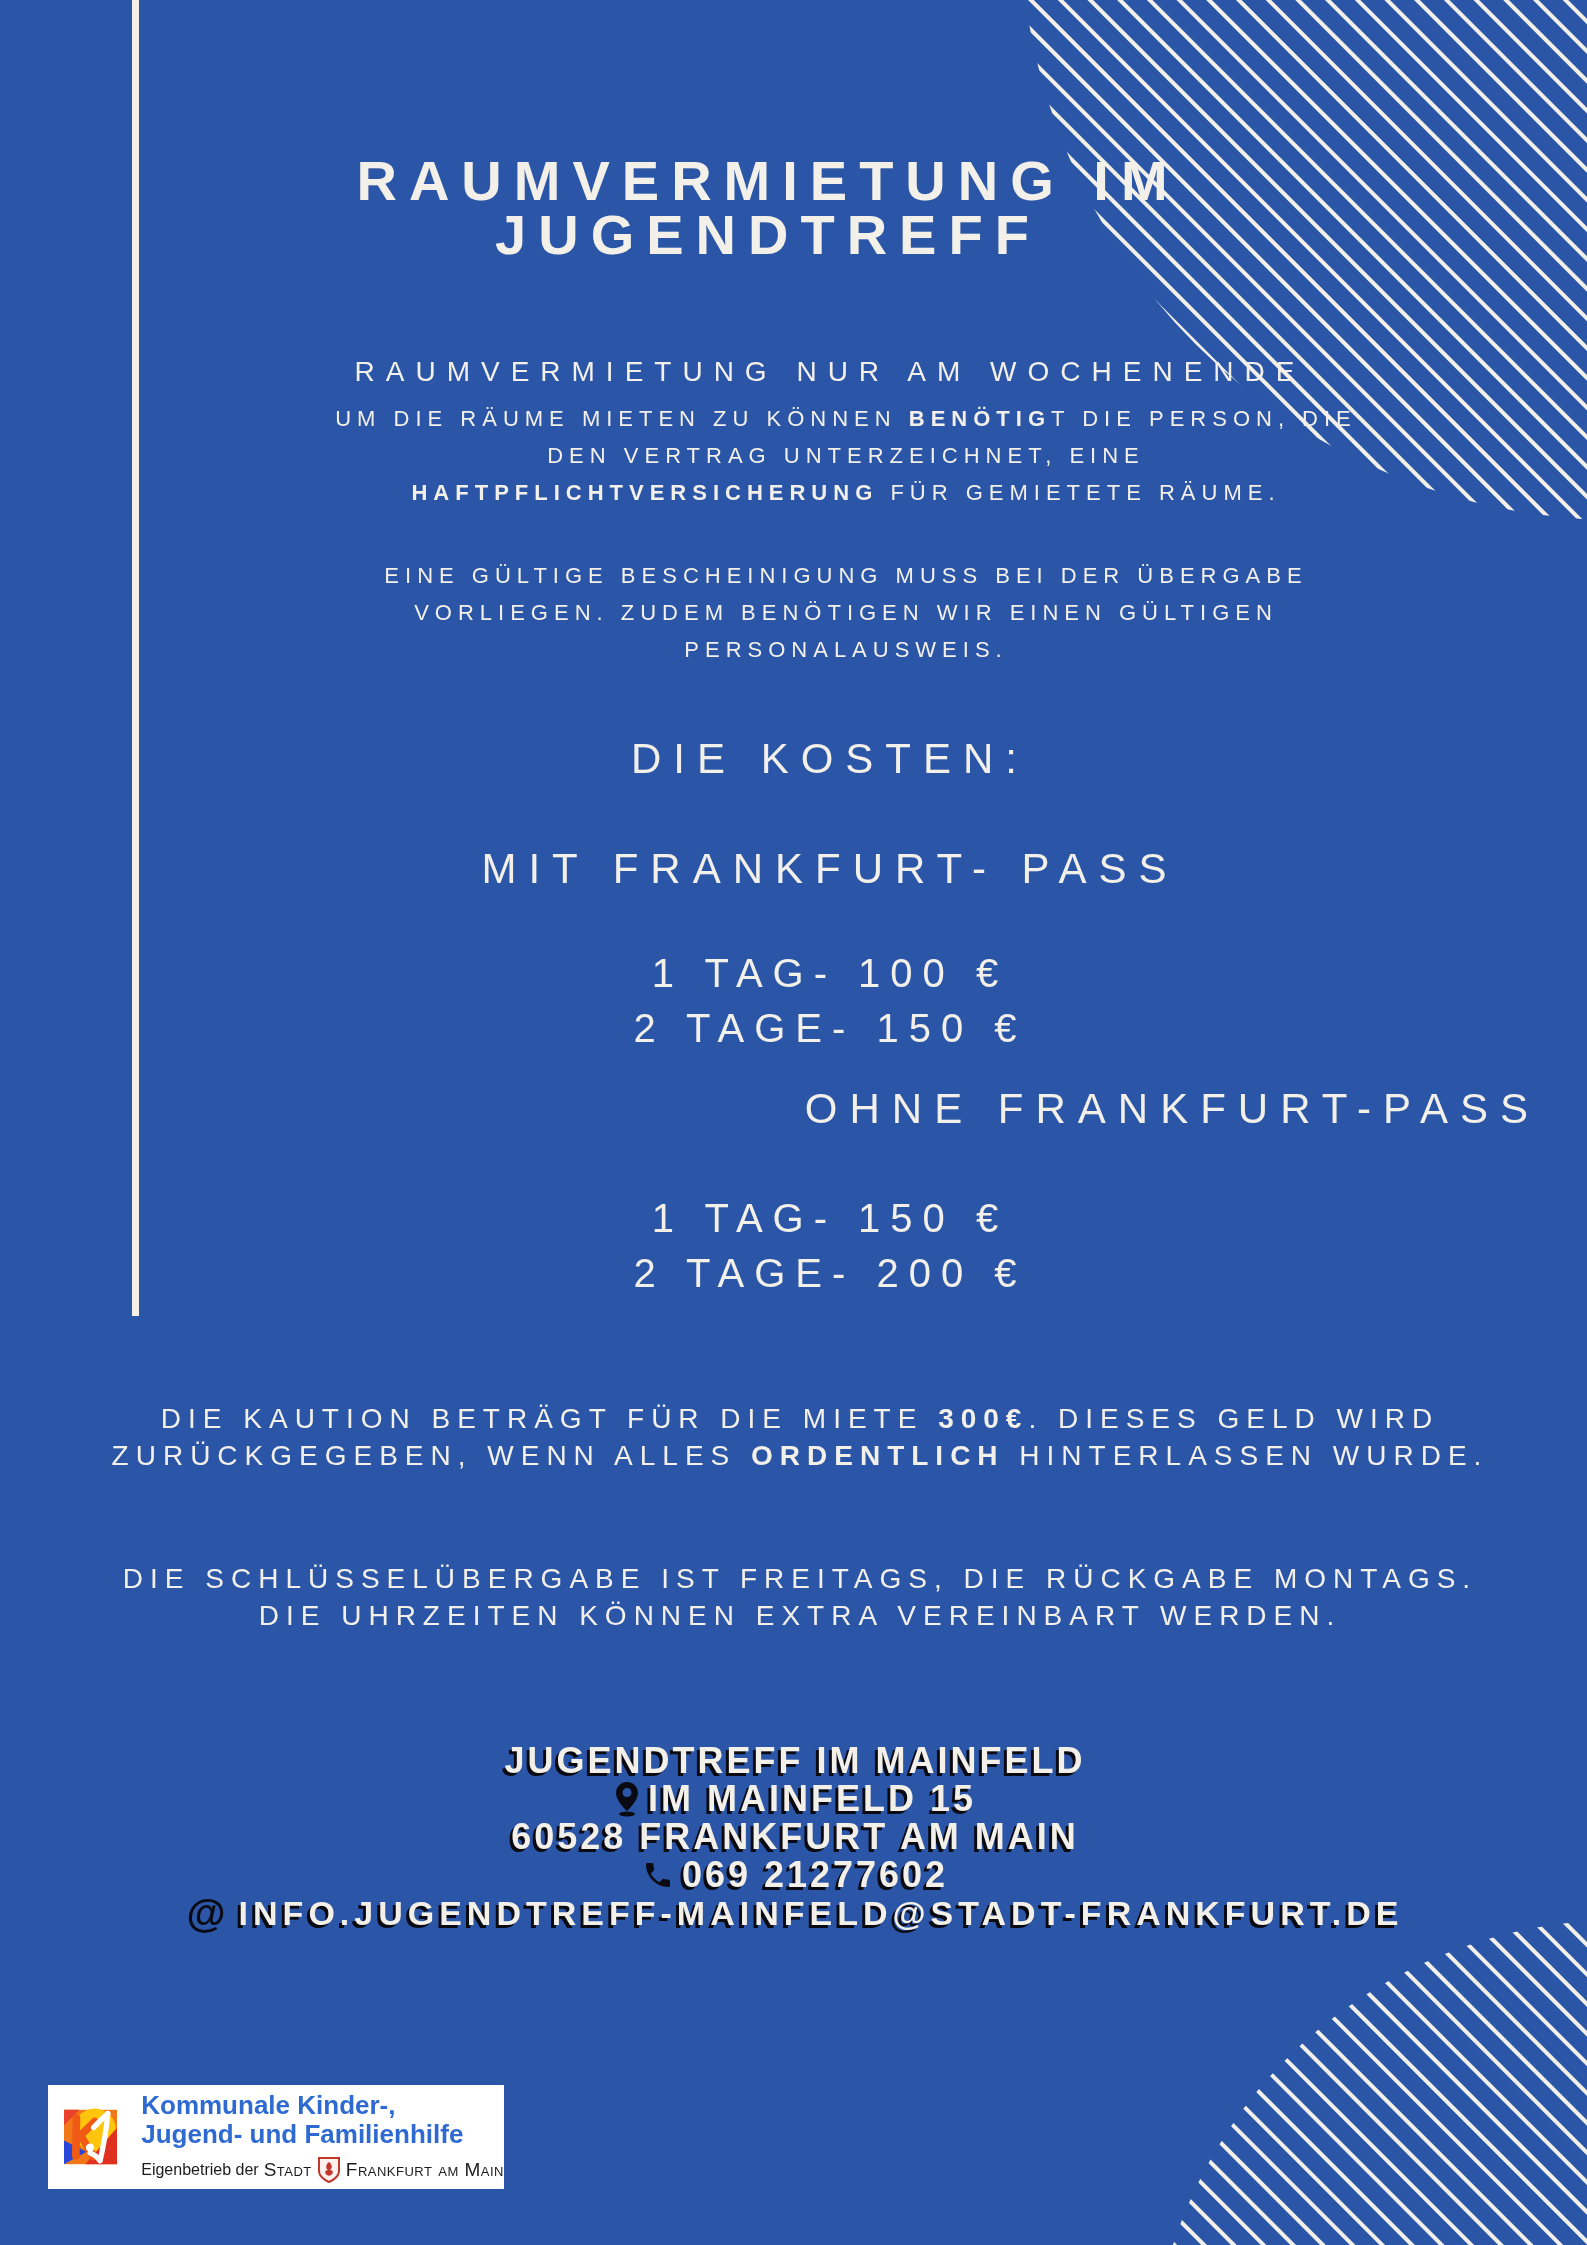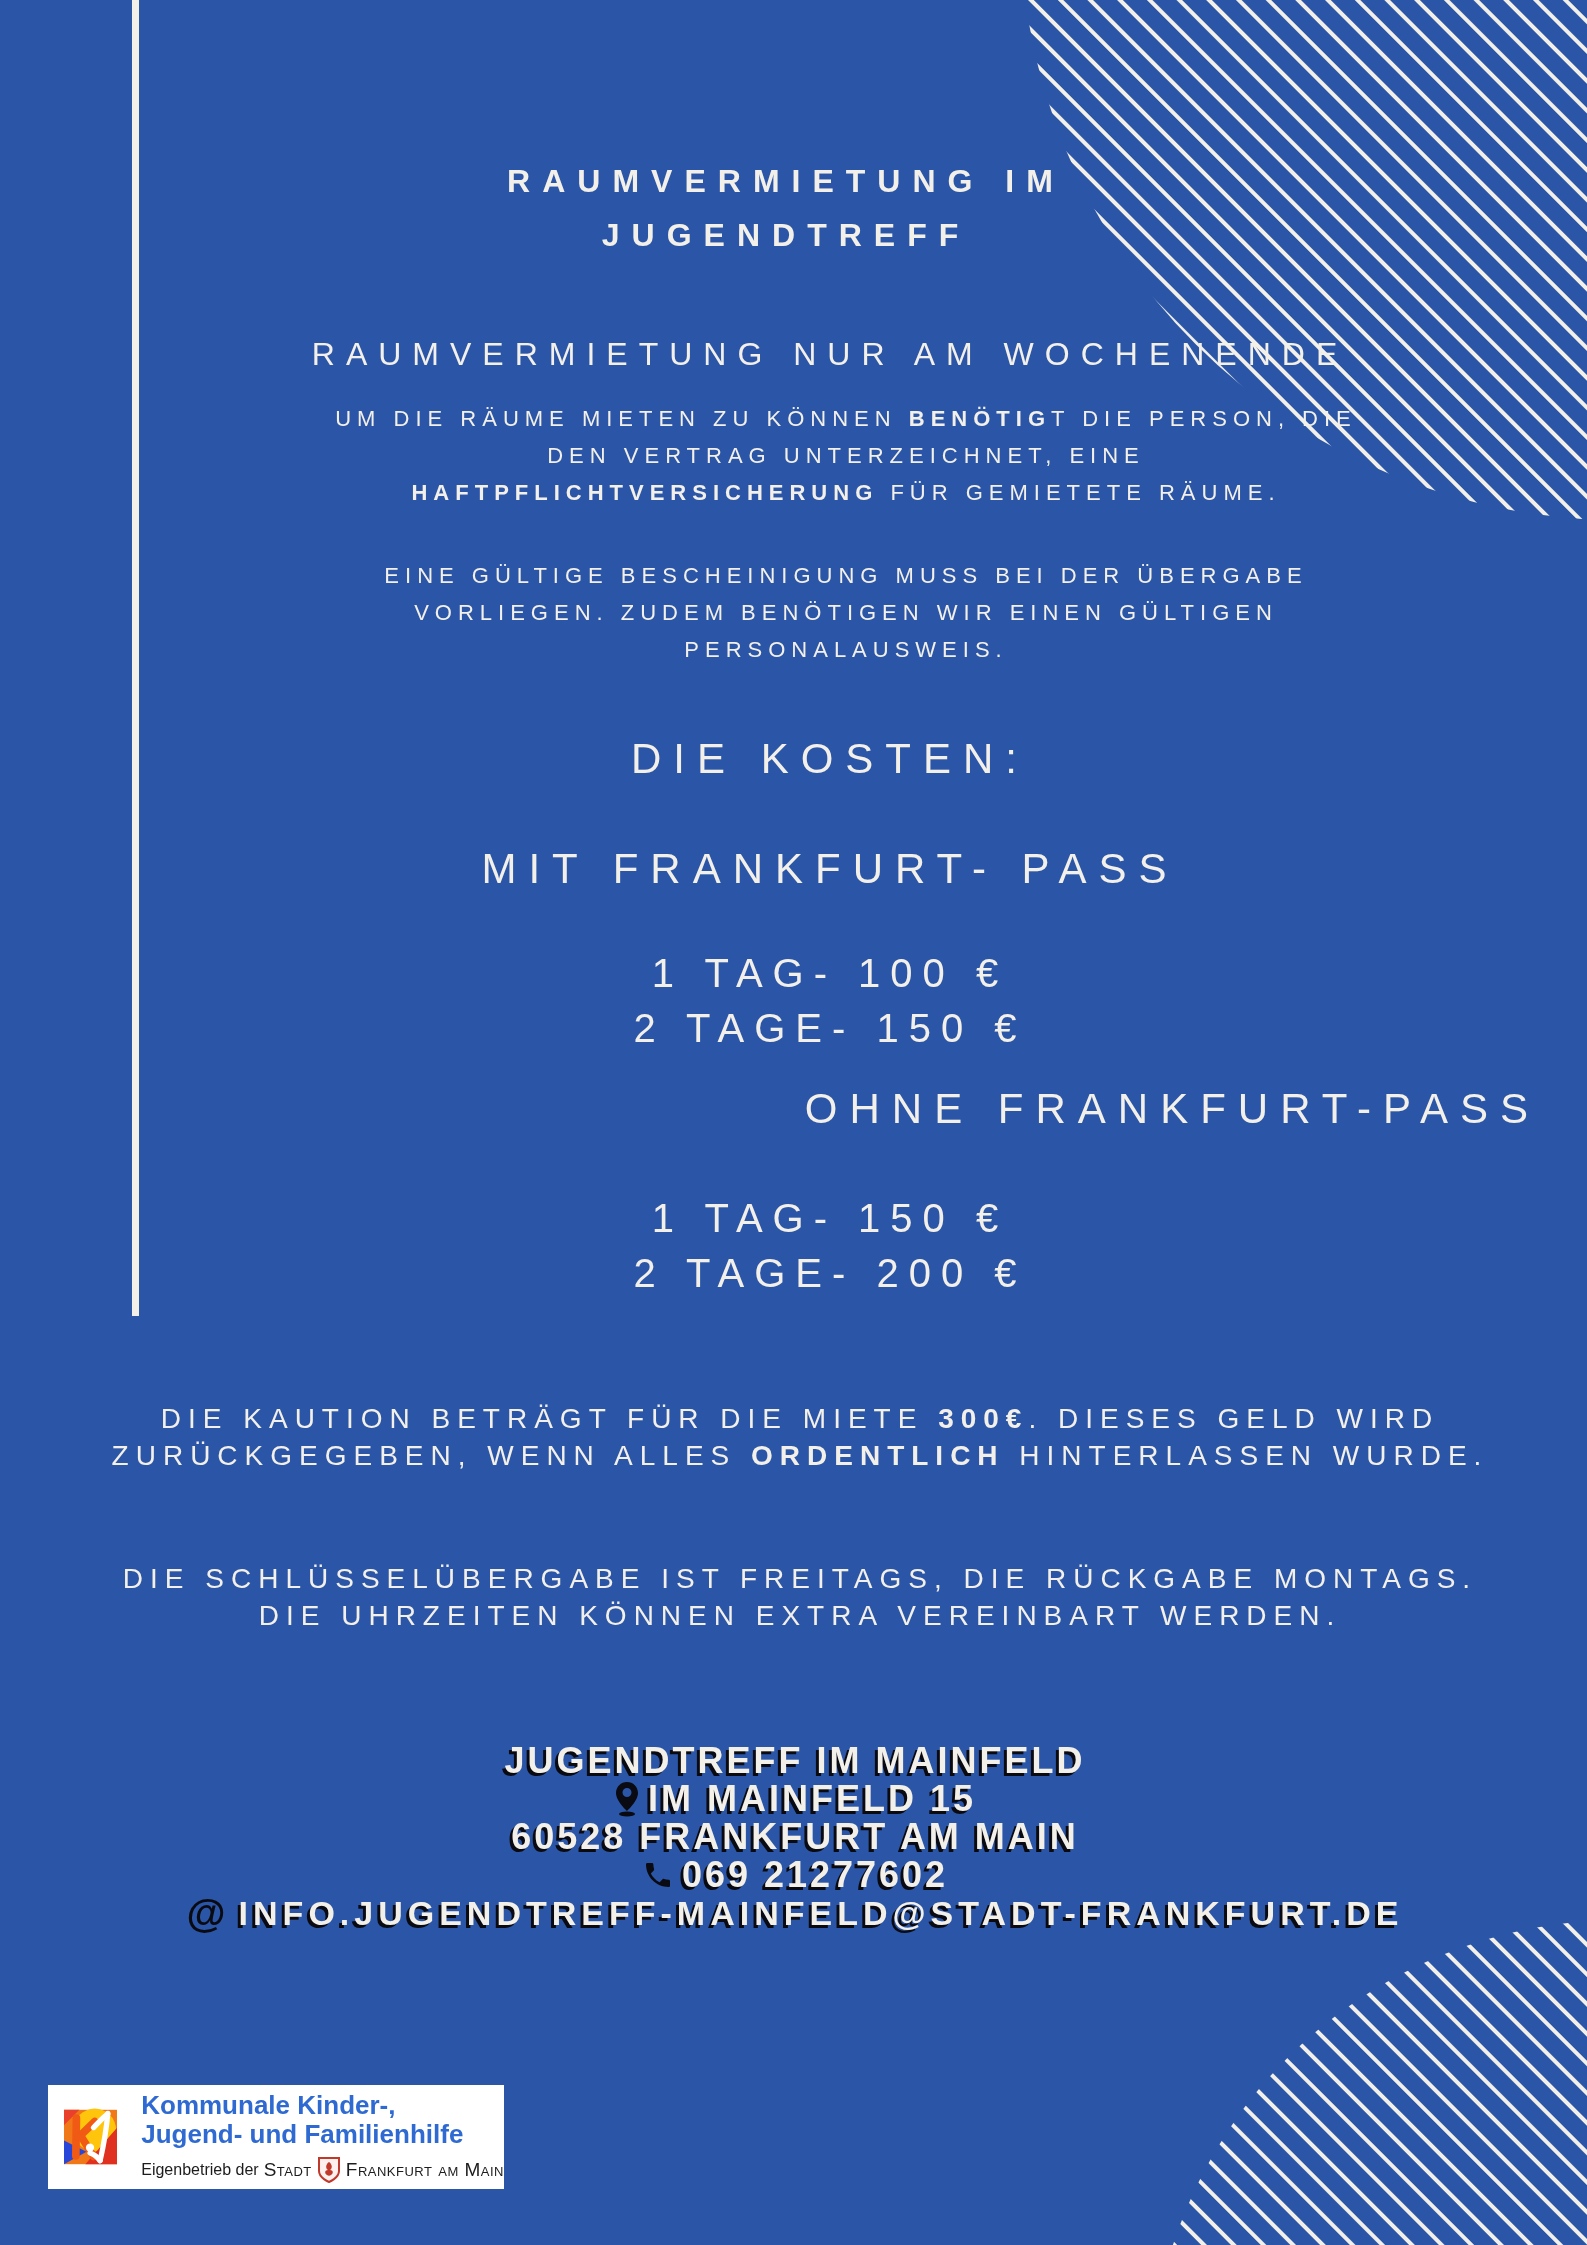--- a/index.html
+++ b/index.html
@@ -8,23 +8,23 @@
     background:#2b56a7;margin:0 auto;
     font-family:"Liberation Sans","DejaVu Sans",sans-serif;
     color:#f3f0e9;
   }
   .abs{position:absolute;text-align:center;white-space:nowrap;}
   .deco{position:absolute;pointer-events:none;}
   .deco-tr{top:0;right:0;}
   .deco-br{bottom:0;right:0;}
   .vline{position:absolute;left:132px;top:0;width:7px;height:1316px;background:#f3f0e9;}
 
-  .title{left:76px;top:154px;width:1420px;font-size:32px;font-weight:700;
+  .title{left:58px;top:154px;width:1420px;font-size:56px;font-weight:700;
          letter-spacing:12px;line-height:54px;}
-  .subtitle{left:120px;top:336px;width:1420px;font-size:32px;letter-spacing:11px;}
+  .subtitle{left:120px;top:356px;width:1420px;font-size:28px;letter-spacing:11px;}
   .para{left:136px;width:1420px;font-size:22px;letter-spacing:6px;line-height:37px;}
   .para1{top:400px;}
   .para2{top:557px;}
   b.hv{font-weight:700;}
 
   .kosten-h{left:120px;top:735px;width:1420px;font-size:42px;letter-spacing:12px;}
   .pass-h{left:120px;width:1420px;font-size:42px;letter-spacing:12px;}
   .mit{top:845px;}
   .ohne{top:1085px;text-align:right;}
   .cost{left:120px;width:1420px;font-size:40px;letter-spacing:10px;}

